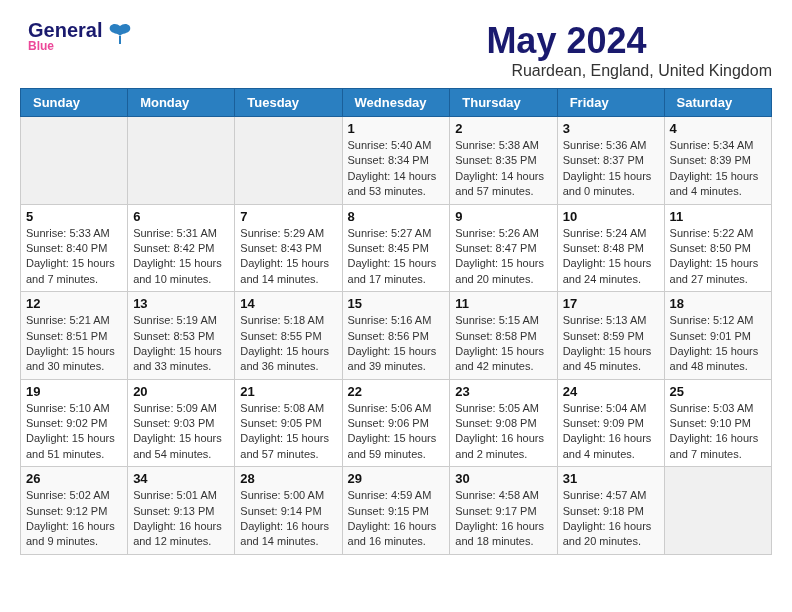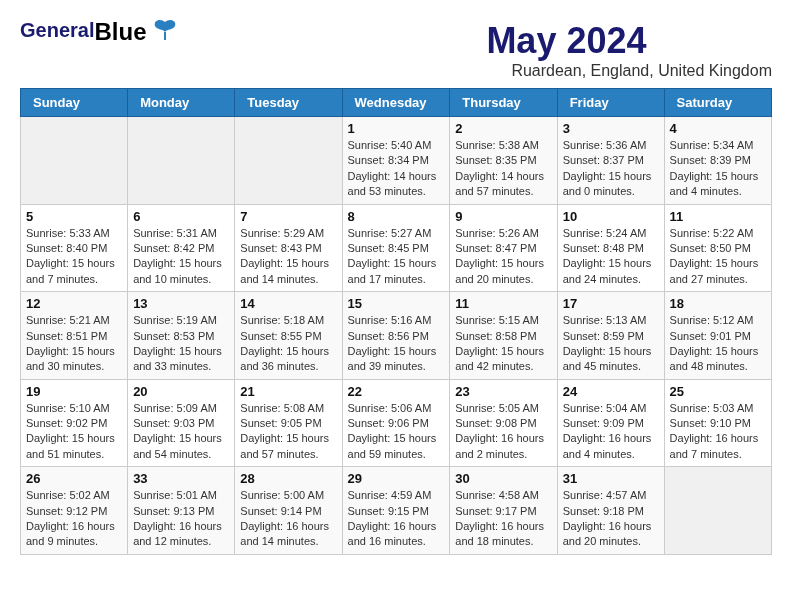--- a/index.html
+++ b/index.html
@@ -77,23 +77,23 @@
     .empty-cell {
       background: #f0f0f0 !important;
     }
   </style>
 </head>
 <body>
 
 <div class="header">
   <div class="logo">
     <div style="display:flex;align-items:center;gap:2px;">
-      <div style="display:flex;flex-direction:row;line-height:1;">
+      <div style="display:flex;flex-direction:column;line-height:1;margin-left:8px;">
         <span style="font-size:20px;font-weight:bold;color:#1a1a6e;">General</span>
-        <span style="font-size:24px;font-weight:bold;color:#000000;">Blue</span>
+        <span style="font-size:12px;font-weight:bold;color:#ec4899;">Blue</span>
       </div>
       <svg width="28" height="28" viewBox="0 0 28 28" style="margin-left:2px;margin-top:-4px;">
         <path d="M14 6 C18 2, 26 4, 24 10 C22 14, 16 13, 14 16 C12 13, 6 14, 4 10 C2 4, 10 2, 14 6Z" fill="#2a7fc1"></path>
         <path d="M14 16 L14 24" stroke="#2a7fc1" stroke-width="2" fill="none"></path>
       </svg>
     </div>
   </div>
   <div class="title-block">
     <div class="month-title">May 2024</div>
     <div class="location">Ruardean, England, United Kingdom</div>
@@ -223,21 +223,21 @@
           <span class="day-number">25</span>
           <div class="day-info">Sunrise: 5:03 AM<br>Sunset: 9:10 PM<br>Daylight: 16 hours and 7 minutes.</div>
         </td>
       </tr>
       <tr>
         <td>
           <span class="day-number">26</span>
           <div class="day-info">Sunrise: 5:02 AM<br>Sunset: 9:12 PM<br>Daylight: 16 hours and 9 minutes.</div>
         </td>
         <td>
-          <span class="day-number">33</span>
+          <span class="day-number">34</span>
           <div class="day-info">Sunrise: 5:01 AM<br>Sunset: 9:13 PM<br>Daylight: 16 hours and 12 minutes.</div>
         </td>
         <td>
           <span class="day-number">28</span>
           <div class="day-info">Sunrise: 5:00 AM<br>Sunset: 9:14 PM<br>Daylight: 16 hours and 14 minutes.</div>
         </td>
         <td>
           <span class="day-number">29</span>
           <div class="day-info">Sunrise: 4:59 AM<br>Sunset: 9:15 PM<br>Daylight: 16 hours and 16 minutes.</div>
         </td>

